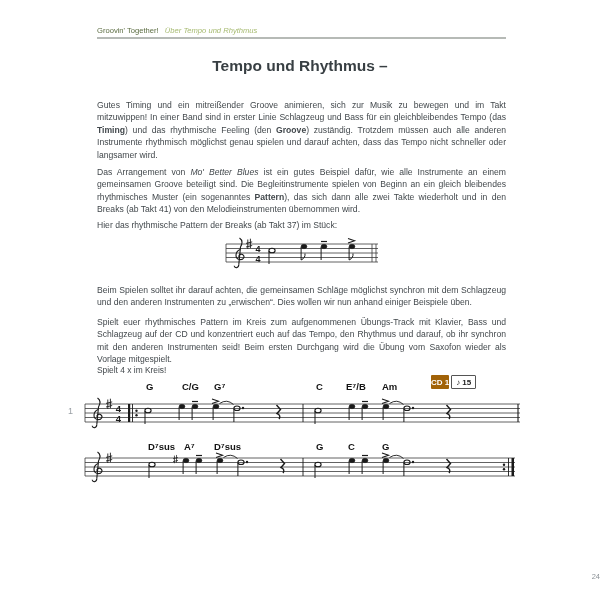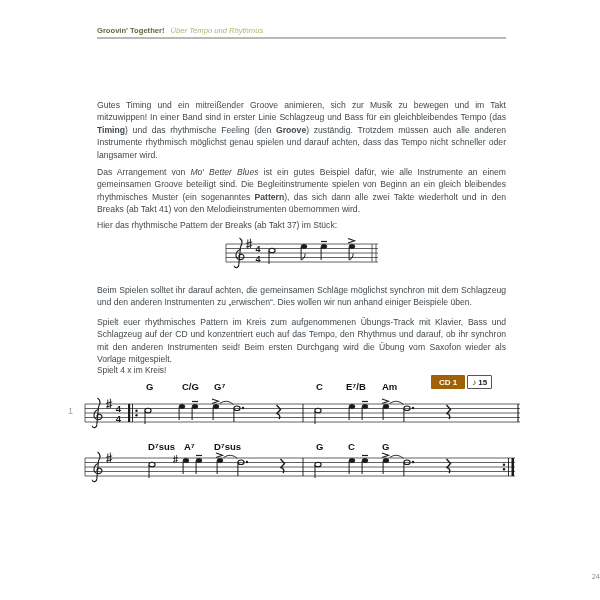--- a/index.html
+++ b/index.html
@@ -2,31 +2,31 @@
 <html><head>
 <meta charset="utf-8">
 <style>
   html,body{margin:0;padding:0;}
   body{
     width:600px;height:600px;background:#ffffff;position:relative;
     font-family:"Liberation Sans", sans-serif;color:#42484c;overflow:hidden;
   }
   .abs{position:absolute;}
   .header-line{top:26px;left:97px;width:409px;font-size:7.6px;white-space:nowrap;}
-  .book-title{color:#5c6d42;font-weight:bold;}
+  .book-title{color:#5c6d42;font-weight:normal;}
   .chapter{color:#a6ba70;font-style:italic;margin-left:4px;}
   .rule{top:37px;left:97px;width:409px;border-top:2px solid #b6bab6;height:0;}
   .page-title{top:56px;left:60px;width:480px;text-align:center;
     font-size:15.5px;font-weight:bold;color:#383f43;line-height:19px;}
   .para{left:97px;width:409px;font-size:8.6px;line-height:12.4px;text-align:justify;}
   .caption{left:97px;width:409px;font-size:8.6px;}
   .exercise{left:97px;font-size:8.4px;color:#42484c;}
   .cd-badge{top:375px;left:431px;display:flex;gap:2px;align-items:stretch;height:14px;}
   .cd-box{background:#a16207;color:#fff;font-size:8px;font-weight:bold;
-    padding:1px 8px;border-radius:1px;display:flex;align-items:center;}
+    padding:1px 0;border-radius:1px;display:flex;align-items:center;}
   .track-box{background:#fff;border:1px solid #555;font-size:8px;font-weight:bold;color:#222;
     padding:1px 4px;border-radius:1px;display:flex;align-items:center;gap:2px;}
   .chord{position:absolute;font-size:9.5px;font-weight:bold;color:#141414;white-space:nowrap;}
   .sysnum{top:406px;left:68px;font-size:9px;color:#9aa0a5;}
   .page-num{top:572px;left:0;width:600px;text-align:right;font-size:7.5px;color:#8b9196;}
   svg{overflow:visible;}
 </style>
 </head>
 <body>
 
@@ -66,20 +66,21 @@
   </defs>
 </svg>
 
 <div class="abs header-line">
   <span class="book-title">Groovin' Together!</span>
   <span class="chapter">Über Tempo und Rhythmus</span>
 </div>
 <div class="abs rule"></div>
 
 <div class="abs page-title">
+  <div>Tempo und Rhythmus –</div>
 </div>
 
 <div class="abs para" style="top:99px"><span>Gutes Timing und ein mitreißender Groove animieren, sich zur Musik zu bewegen und im Takt mitzuwippen! In einer Band sind in erster Linie Schlagzeug und Bass für ein gleichbleibendes Tempo (das </span><span style="font-weight: bold;">Timing</span><span>) und das rhythmische Feeling (den </span><span style="font-weight: bold;">Groove</span><span>) zuständig. Trotzdem müssen auch alle anderen Instrumente rhythmisch möglichst genau spielen und darauf achten, dass das Tempo nicht schneller oder langsamer wird.</span></div>
 <div class="abs para" style="top:166px"><span>Das Arrangement von </span><span style="font-style: italic;">Mo' Better Blues</span><span> ist ein gutes Beispiel dafür, wie alle Instrumente an einem gemeinsamen Groove beteiligt sind. Die Begleitinstrumente spielen von Beginn an ein gleich bleibendes rhythmisches Muster (ein sogenanntes </span><span style="font-weight: bold;">Pattern</span><span>), das sich dann alle zwei Takte wiederholt und in den Breaks (ab Takt 41) von den Melodieinstrumenten übernommen wird.</span></div>
 <div class="abs caption" style="top:220px">Hier das rhythmische Pattern der Breaks (ab Takt 37) im Stück:</div>
 
 <svg class="abs" style="top:234px;left:220px" width="165" height="50">
   <g stroke="#3a3a3a" stroke-width="0.8">
     <line x1="6" y1="10" x2="158" y2="10"></line>
     <line x1="6" y1="14.5" x2="158" y2="14.5"></line>

